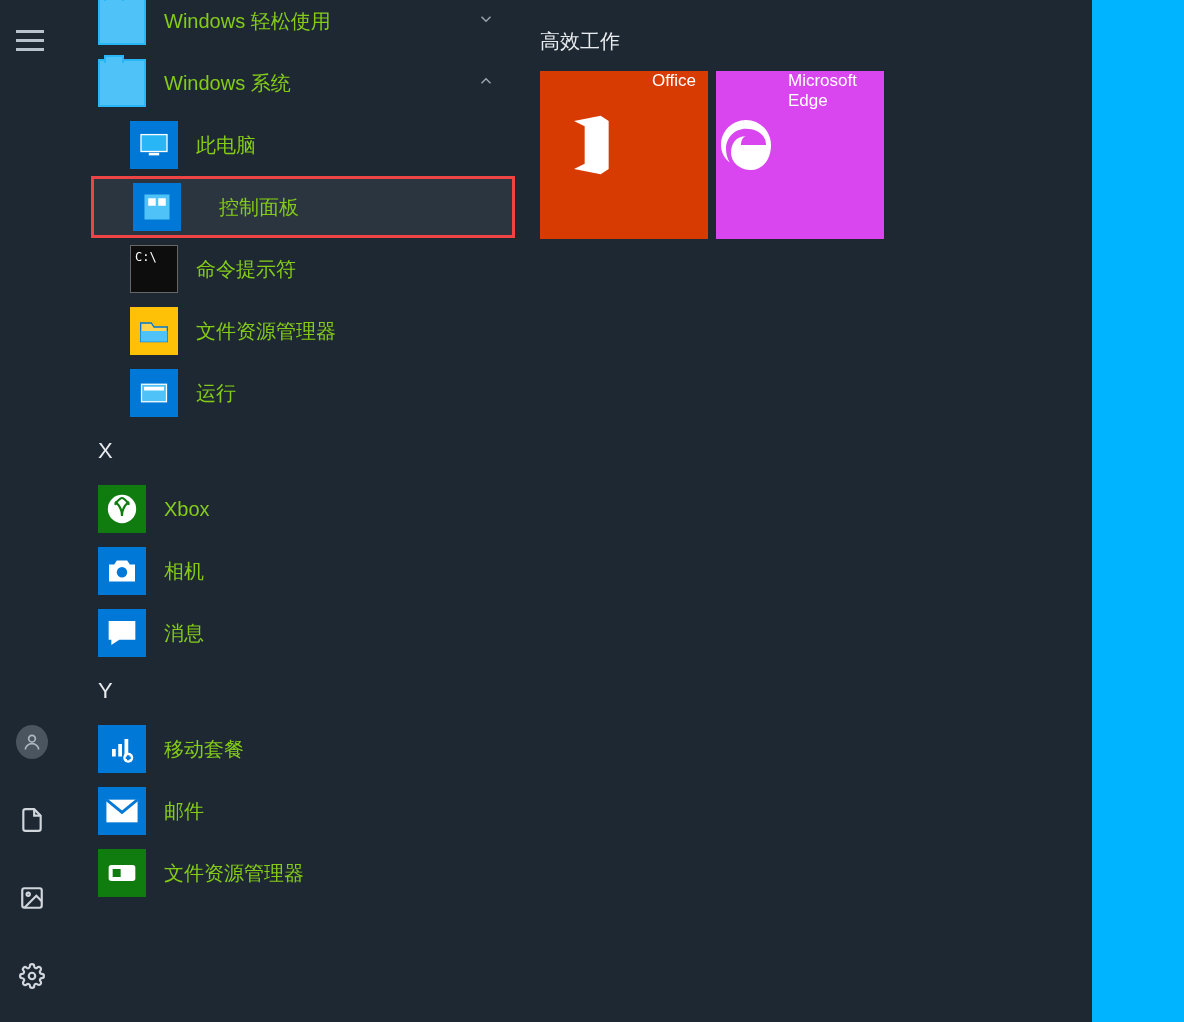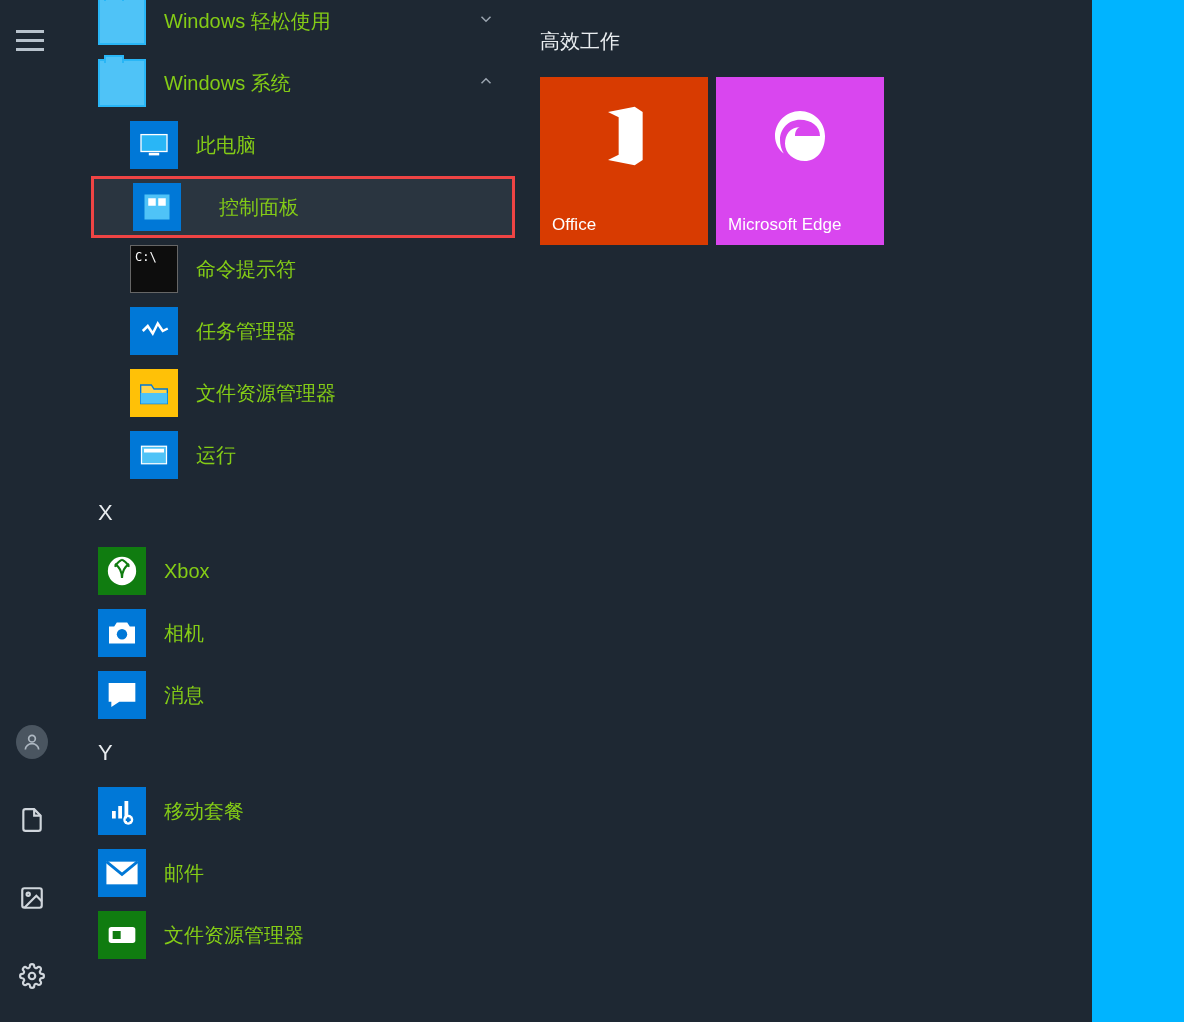--- a/index.html
+++ b/index.html
@@ -20,23 +20,23 @@
     .item-icon { width: 48px; height: 48px; display: flex; align-items: center; justify-content: center; margin-right: 18px; flex-shrink: 0; }
     .folder-icon { width: 48px; height: 48px; background: #4fc3f7; border: 2px solid #29b6f6; position: relative; }
     .folder-icon::before { content: ""; position: absolute; top: -6px; left: 4px; width: 16px; height: 6px; background: #4fc3f7; border: 2px solid #29b6f6; border-bottom: none; }
     .item-label { color: #84cc16; font-size: 20px; font-weight: 400; }
     .chevron { position: absolute; right: 20px; top: 50%; transform: translateY(-50%); color: #9ba5b0; }
     .chevron svg { width: 18px; height: 18px; stroke: #9ba5b0; fill: none; stroke-width: 2; }
     .highlighted { border: 3px solid #ef4444; background: #2a3540; margin-left: -5px; padding-left: 39px; gap: 20px; }
     .section-letter { color: #e8ecef; font-size: 22px; font-weight: 400; padding: 14px 0 14px 18px; }
     .app-icon { width: 48px; height: 48px; display: flex; align-items: center; justify-content: center; position: relative; }
     .tile-area { position: absolute; left: 540px; top: 28px; }
-    .tile-header { color: #e8ecef; font-size: 20px; font-weight: 400; margin-bottom: 22px; }
+    .tile-header { color: #e8ecef; font-size: 20px; font-weight: 400; margin-bottom: 16px; }
     .tiles { display: flex; gap: 8px; }
-    .tile { width: 168px; height: 168px; display: flex; flex-direction: column; justify-content: flex-end; cursor: pointer; position: relative; }
+    .tile { width: 168px; height: 168px; display: flex; flex-direction: row; justify-content: flex-end; cursor: pointer; position: relative; }
     .tile-icon-wrap { flex: 1; display: flex; align-items: center; justify-content: center; padding-bottom: 20px; }
     .tile-label { color: #fff; font-size: 17px; padding: 0 12px 10px 12px; }
     .tile-office { background: #d83b01; }
     .tile-edge { background: #d946ef; }
     .tile-store { background: #0078d7; }
     .desktop-strip { position: absolute; right: 0; top: 0; width: 92px; height: 1022px; background: #00b4ff; }
   </style>
 </head>
 <body>
 
@@ -124,30 +124,20 @@
     <div class="list-item">
       <div class="item-icon">
           <div class="app-icon" style="background:#0d0d0d;border:1px solid #666">
             <span style="color:#fff;font-family:monospace;font-size:12px;position:absolute;top:4px;left:4px">C:\</span>
           </div>
         </div>
       <span class="item-label">命令提示符</span>
     </div>
     <div class="list-item">
       <div class="item-icon">
-          <div class="app-icon" style="background:#0078d7">
-            <svg width="30" height="30" viewBox="0 0 24 24" fill="none" stroke="#fff" stroke-width="2">
-              <polyline points="3 12 7 8 11 14 15 6 19 12 23 10"></polyline>
-            </svg>
-          </div>
-        </div>
-      <span class="item-label">任务管理器</span>
-    </div>
-    <div class="list-item">
-      <div class="item-icon">
           <div class="app-icon" style="background:#ffc107">
             <svg width="32" height="28" viewBox="0 0 24 20">
               <path d="M2 4h8l2 3h10v11H2z" fill="#ffd54f" stroke="#0078d7" stroke-width="1"></path>
               <rect x="2" y="10" width="20" height="8" fill="#4fc3f7"></rect>
             </svg>
           </div>
         </div>
       <span class="item-label">文件资源管理器</span>
     </div>
     <div class="list-item">

